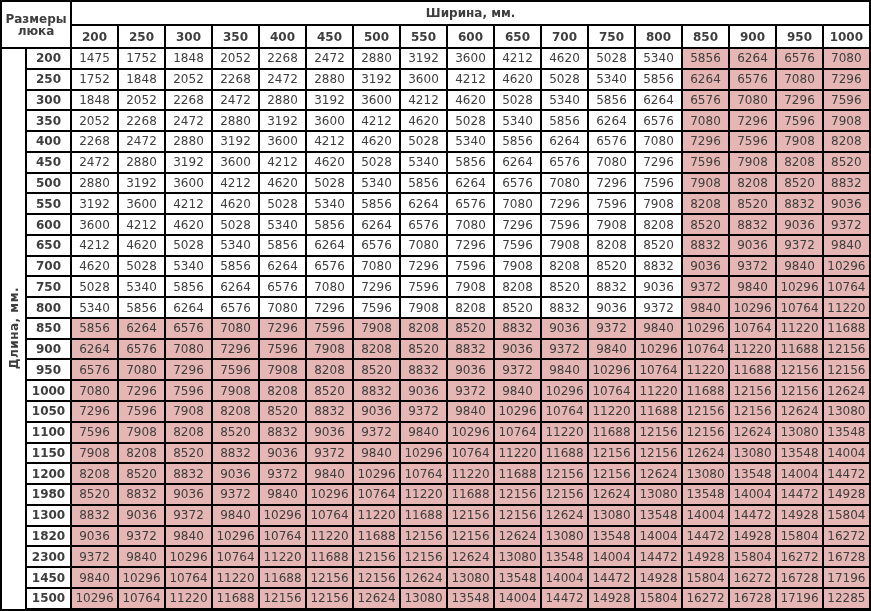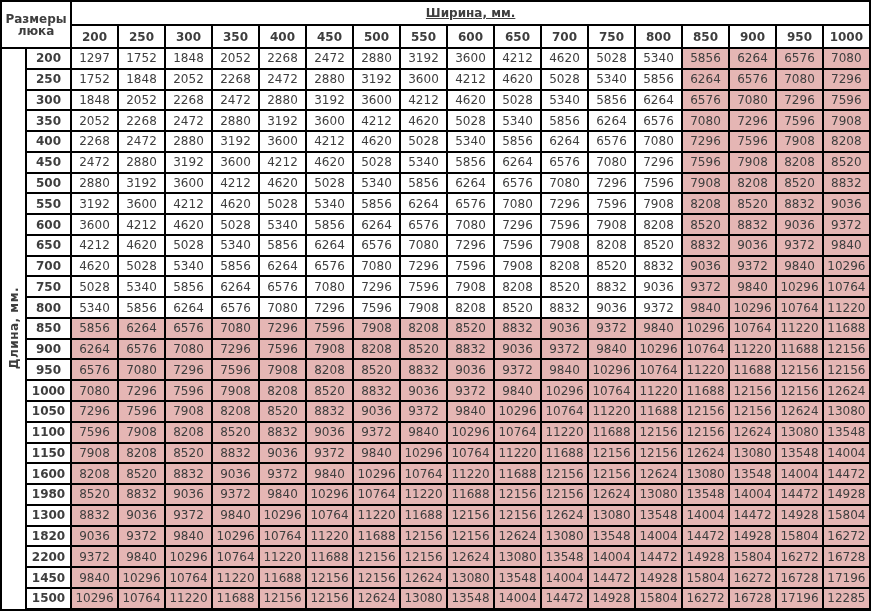--- a/index.html
+++ b/index.html
@@ -30,21 +30,20 @@
     font-weight: bold; color: #141414;
     font-size: 15px; line-height: 1.3;
     background: #fff;
   }
   td.width-axis {
     border-top: 3px solid #000;
     border-right: 3px solid #000;
     font-weight: bold; color: #141414;
     font-size: 14px; height: 22px;
     background: #fff;
-    text-decoration: underline;
   }
   td.col-head {
     font-weight: bold; color: #141414;
     font-size: 13.5px;
     border-bottom: 3px solid #000;
     height: 21px;
     background: #fff;
   }
   td.col-head.last { border-right: 3px solid #000; }
   td.length-strip {
@@ -120,21 +119,21 @@
         <td class="col-head">850</td>
         <td class="col-head">900</td>
         <td class="col-head">950</td>
         <td class="col-head last">1000</td>
       </tr>
   </thead>
   <tbody id="table-body">
       <tr>
         <td class="length-strip" rowspan="27"><span class="vert">Длина, мм.</span></td>
         <td class="row-head">200</td>
-        <td class="cell">1297</td>
+        <td class="cell">1475</td>
         <td class="cell">1752</td>
         <td class="cell">1848</td>
         <td class="cell">2052</td>
         <td class="cell">2268</td>
         <td class="cell">2472</td>
         <td class="cell">2880</td>
         <td class="cell">3192</td>
         <td class="cell">3600</td>
         <td class="cell">4212</td>
         <td class="cell">4620</td>
@@ -519,21 +518,21 @@
         <td class="cell pink">11220</td>
         <td class="cell pink">11688</td>
         <td class="cell pink">12156</td>
         <td class="cell pink">12156</td>
         <td class="cell pink">12624</td>
         <td class="cell pink">13080</td>
         <td class="cell pink">13548</td>
         <td class="cell last pink">14004</td>
       </tr>
       <tr>
-        <td class="row-head">1600</td>
+        <td class="row-head">1200</td>
         <td class="cell pink">8208</td>
         <td class="cell pink">8520</td>
         <td class="cell pink">8832</td>
         <td class="cell pink">9036</td>
         <td class="cell pink">9372</td>
         <td class="cell pink">9840</td>
         <td class="cell pink">10296</td>
         <td class="cell pink">10764</td>
         <td class="cell pink">11220</td>
         <td class="cell pink">11688</td>
@@ -599,21 +598,21 @@
         <td class="cell pink">12624</td>
         <td class="cell pink">13080</td>
         <td class="cell pink">13548</td>
         <td class="cell pink">14004</td>
         <td class="cell pink">14472</td>
         <td class="cell pink">14928</td>
         <td class="cell pink">15804</td>
         <td class="cell last pink">16272</td>
       </tr>
       <tr>
-        <td class="row-head">2200</td>
+        <td class="row-head">2300</td>
         <td class="cell pink">9372</td>
         <td class="cell pink">9840</td>
         <td class="cell pink">10296</td>
         <td class="cell pink">10764</td>
         <td class="cell pink">11220</td>
         <td class="cell pink">11688</td>
         <td class="cell pink">12156</td>
         <td class="cell pink">12156</td>
         <td class="cell pink">12624</td>
         <td class="cell pink">13080</td>

